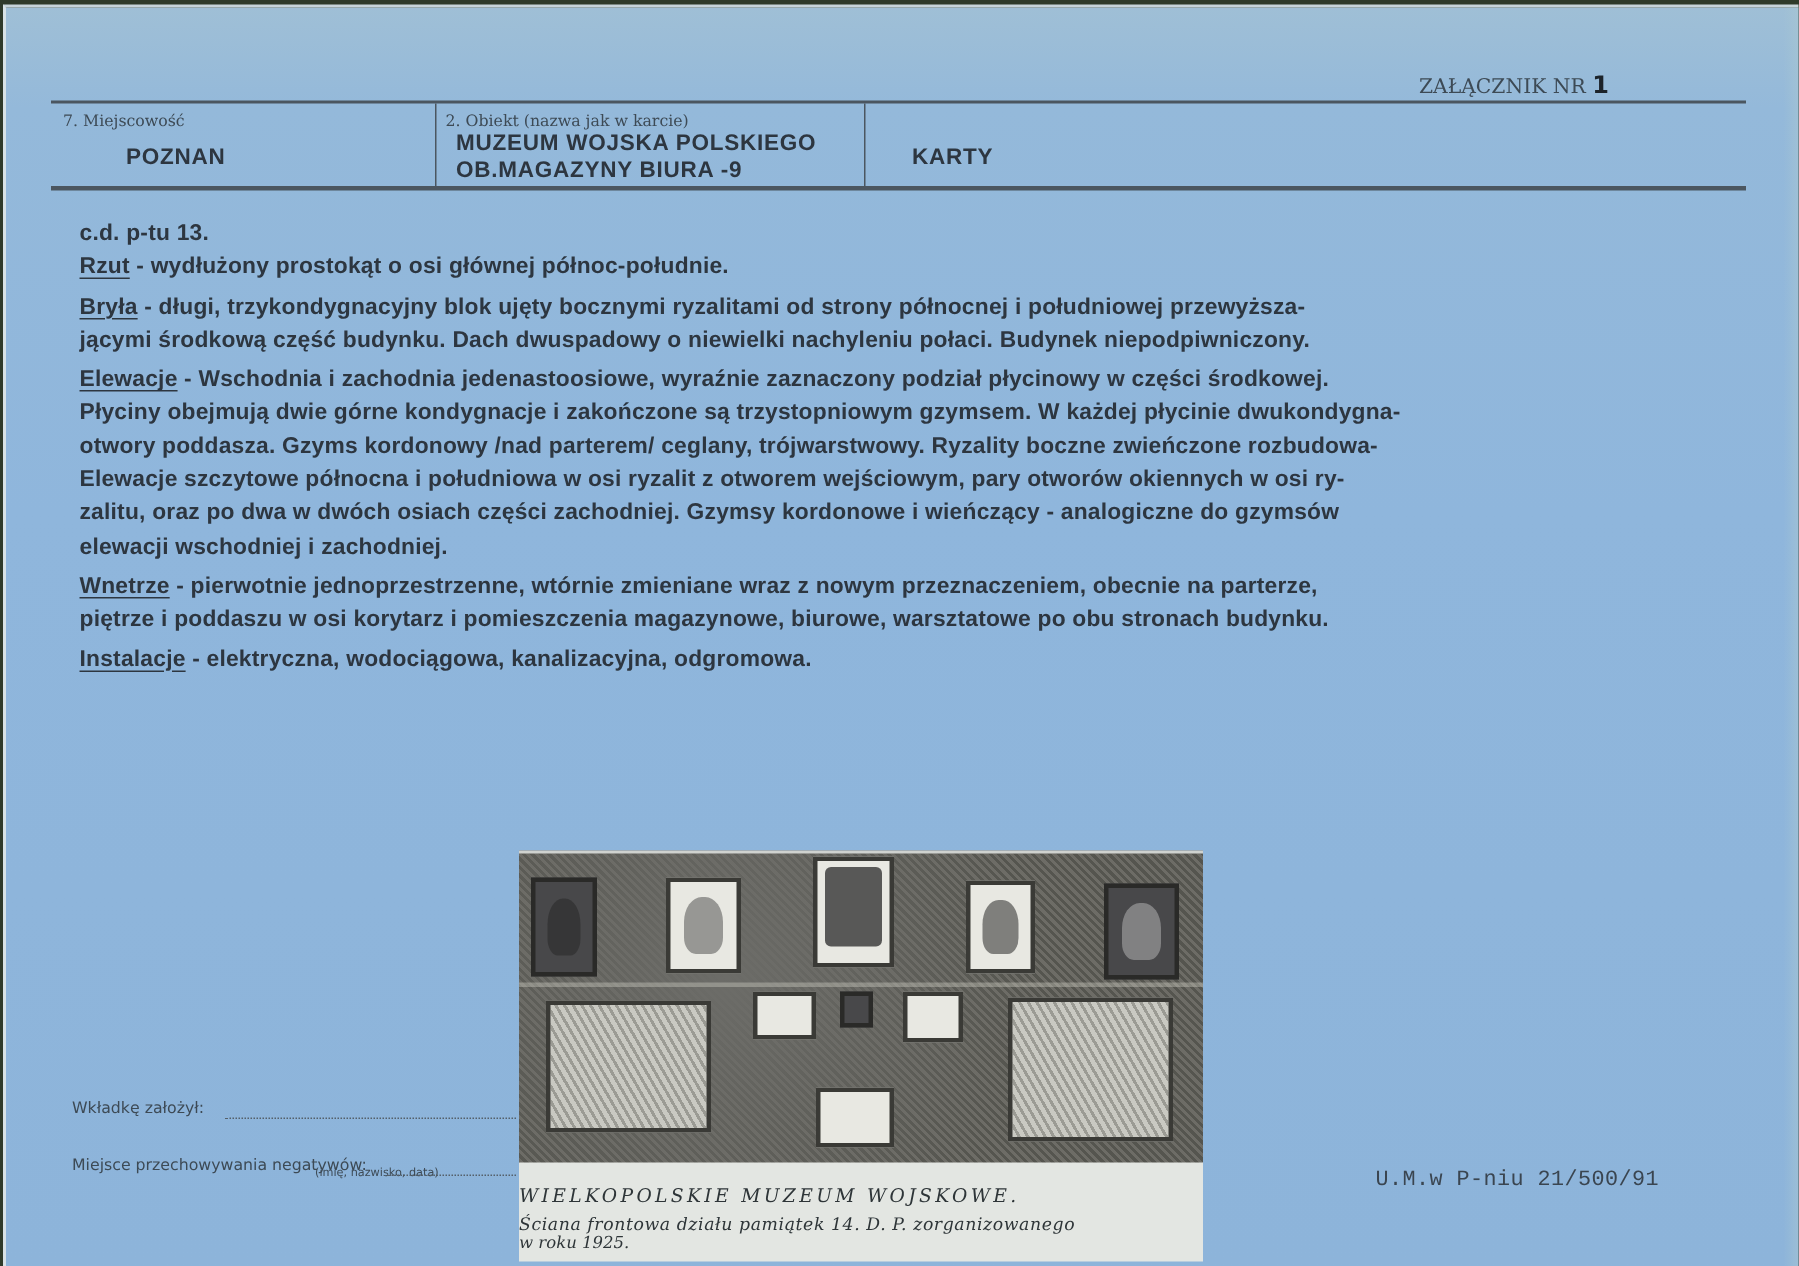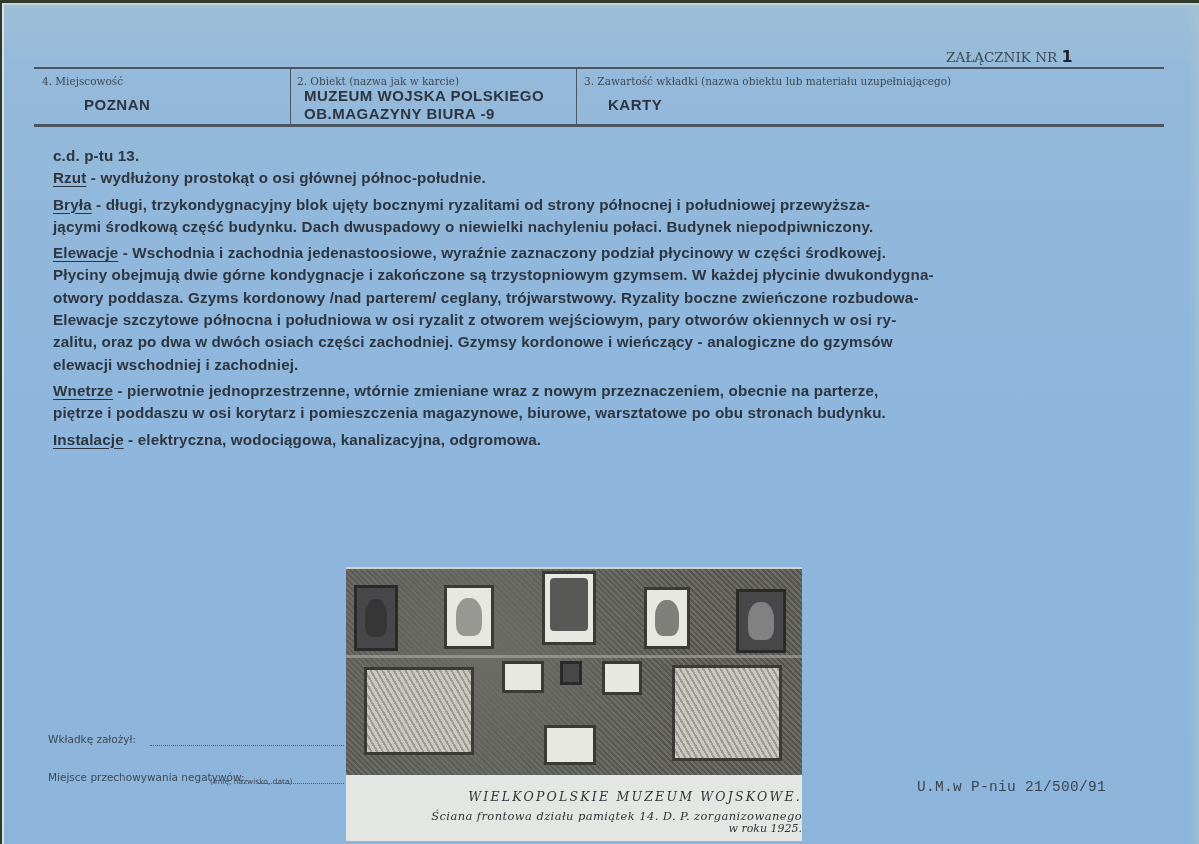--- a/index.html
+++ b/index.html
@@ -52,21 +52,21 @@
       overflow: hidden;
     }
     .photo .frame { position: absolute; background: #e8e8e2; border: 3px solid #3a3a36; box-sizing: border-box; }
     .photo .frame.dark { background: #48484a; border-color: #2a2a28; }
     .photo .shade { position: absolute; left: 20%; top: 18%; width: 60%; height: 64%; border-radius: 45% 45% 30% 30%; background: rgba(40,40,40,0.55); }
     .photo .map { background: repeating-linear-gradient(60deg, #c9c9c2 0 3px, #9b9b94 3px 5px), #d5d5cf; }
     .photo .ledge { position: absolute; left: 0; right: 0; top: 86px; height: 3px; background: rgba(220,220,210,0.35); }
 
     .caption {
       position: absolute; left: 342px; top: 770px; width: 456px; height: 66px;
-      background: #e3e6e2; text-align: right;
+      background: #e3e6e2; text-align: left;
       font-family: "DejaVu Serif", serif; font-style: italic; color: #2e3538;
     }
     .caption .c1 { font-size: 12.5px; letter-spacing: 2.2px; margin-top: 14px; }
     .caption .c2 { font-size: 11.5px; letter-spacing: 0.4px; margin-top: 5px; }
     .caption .c3 { font-size: 11px; margin-top: -1px; }
 
     .field-label { font-family: "DejaVu Sans", sans-serif; font-size: 10.5px; color: #3d4a55; }
     .dots { position: absolute; height: 0; border-bottom: 1px dotted #55606a; }
     .hint { font-family: "DejaVu Sans", sans-serif; font-size: 7.5px; color: #3d4a55; }
 
@@ -80,28 +80,27 @@
   <div class="abs print attach">
     <span>ZAŁĄCZNIK NR</span>
     <span class="attach-num">1</span>
   </div>
 
   <div class="rule r1"></div>
   <div class="vsep" style="left:286px"></div>
   <div class="vsep" style="left:572px"></div>
   <div class="rule r2"></div>
 
-  <div class="abs print cell-label" style="left:38px; top:70px;">4. Miejscowość</div>
+  <div class="abs print cell-label" style="left:38px; top:70px;">7. Miejscowość</div>
   <div class="abs type cell-value" style="left:80px; top:91px;">POZNAN</div>
 
   <div class="abs print cell-label" style="left:293px; top:70px;">2. Obiekt (nazwa jak w karcie)</div>
   <div class="abs type cell-value" style="left:300px; top:82px;">MUZEUM WOJSKA POLSKIEGO</div>
   <div class="abs type cell-value" style="left:300px; top:100px;">OB.MAGAZYNY BIURA -9</div>
 
-  <div class="abs print cell-label" style="left:580px; top:70px;">3. Zawartość wkładki (nazwa obiektu lub materiału uzupełniającego)</div>
   <div class="abs type cell-value" style="left:604px; top:91px;">KARTY</div>
 
   <div class="abs type body-text">
     <p>c.d. p-tu 13.</p>
     <p><span class="u">Rzut</span><span> - wydłużony prostokąt o osi głównej północ-południe.</span></p>
 
     <p class="gap"><span class="u">Bryła</span><span> - długi, trzykondygnacyjny blok ujęty bocznymi ryzalitami od strony północnej i południowej przewyższa-</span></p>
     <p>jącymi środkową część budynku. Dach dwuspadowy o niewielki nachyleniu połaci. Budynek niepodpiwniczony.</p>
 
     <p class="gap"><span class="u">Elewacje</span><span> - Wschodnia i zachodnia jedenastoosiowe, wyraźnie zaznaczony podział płycinowy w części środkowej.</span></p>

